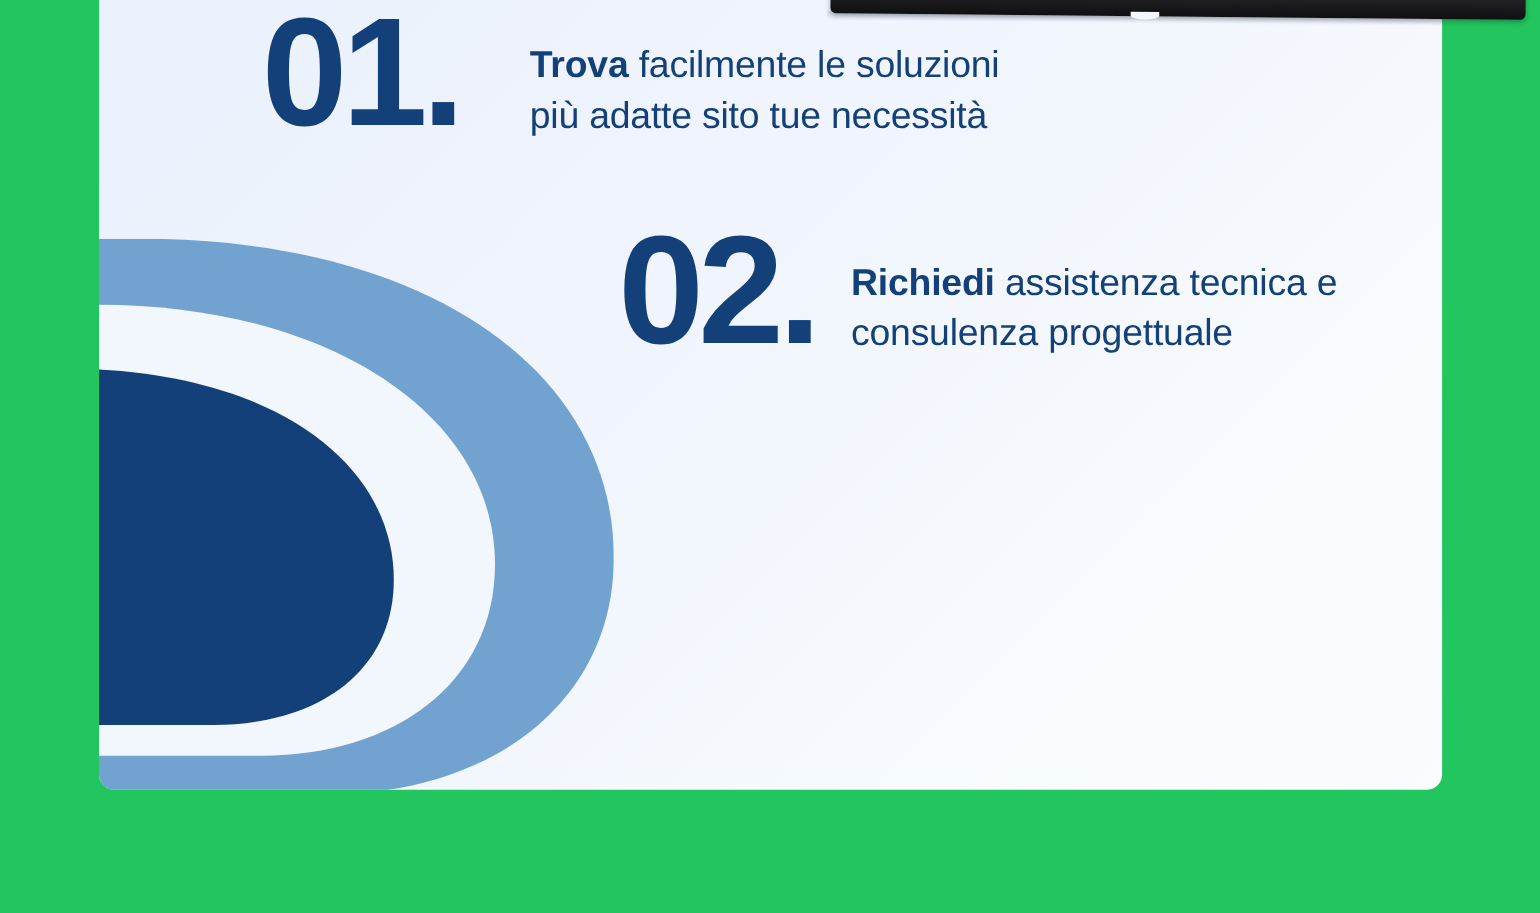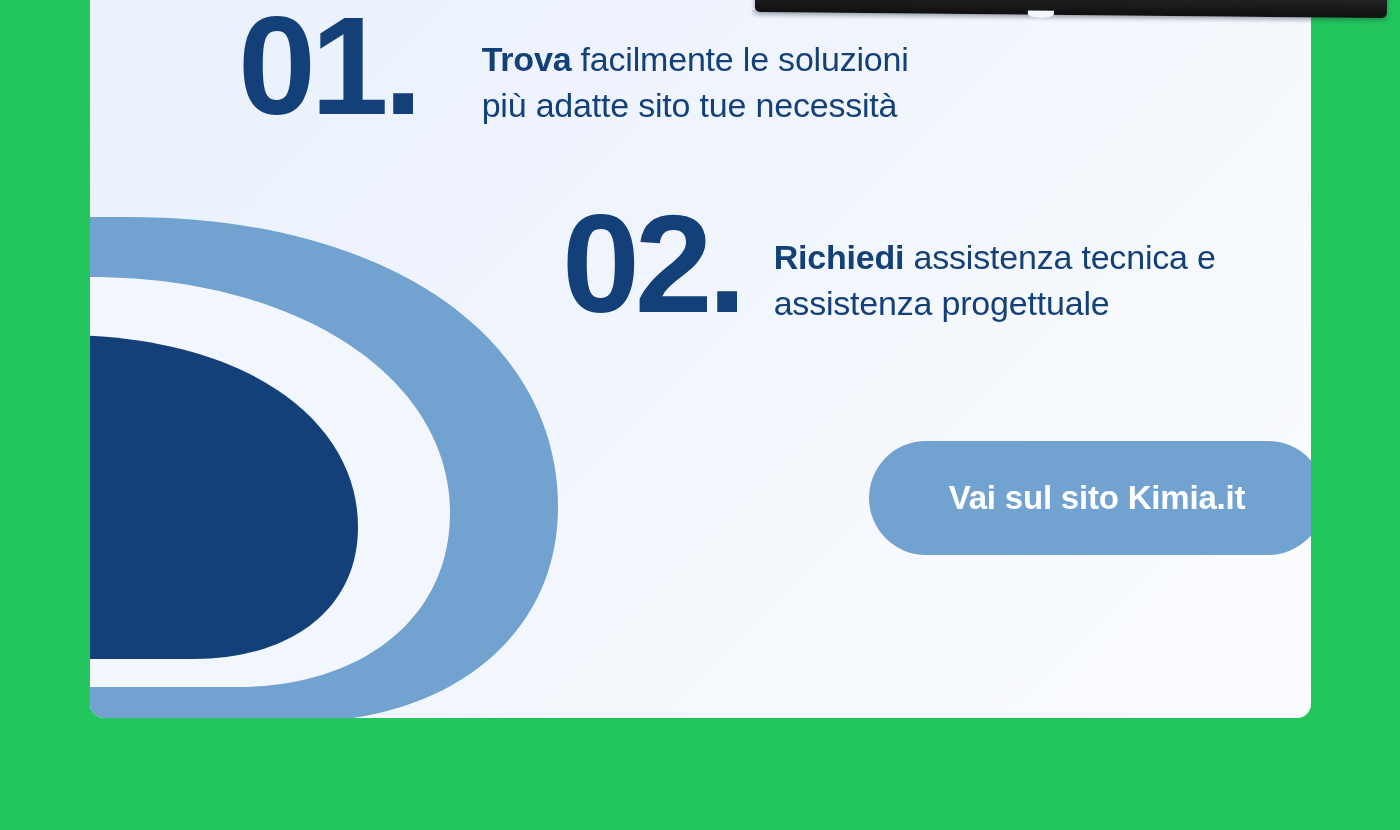--- a/index.html
+++ b/index.html
@@ -166,20 +166,19 @@
         <span class="line">più adatte sito tue necessità</span>
       </div>
     </div>
 
     <div class="row row-2">
       <div class="row-num">02.</div>
       <div class="row-text">
         <span class="line">
           <b>Richiedi</b><span> assistenza tecnica e</span>
         </span>
-        <span class="line">assistenza progettuale</span>
+        <span class="line">consulenza progettuale</span>
       </div>
     </div>
 
-    <button class="cta">Vai sul sito Kimia.it</button>
 
   </div>
 </div>
 
 </body></html>

